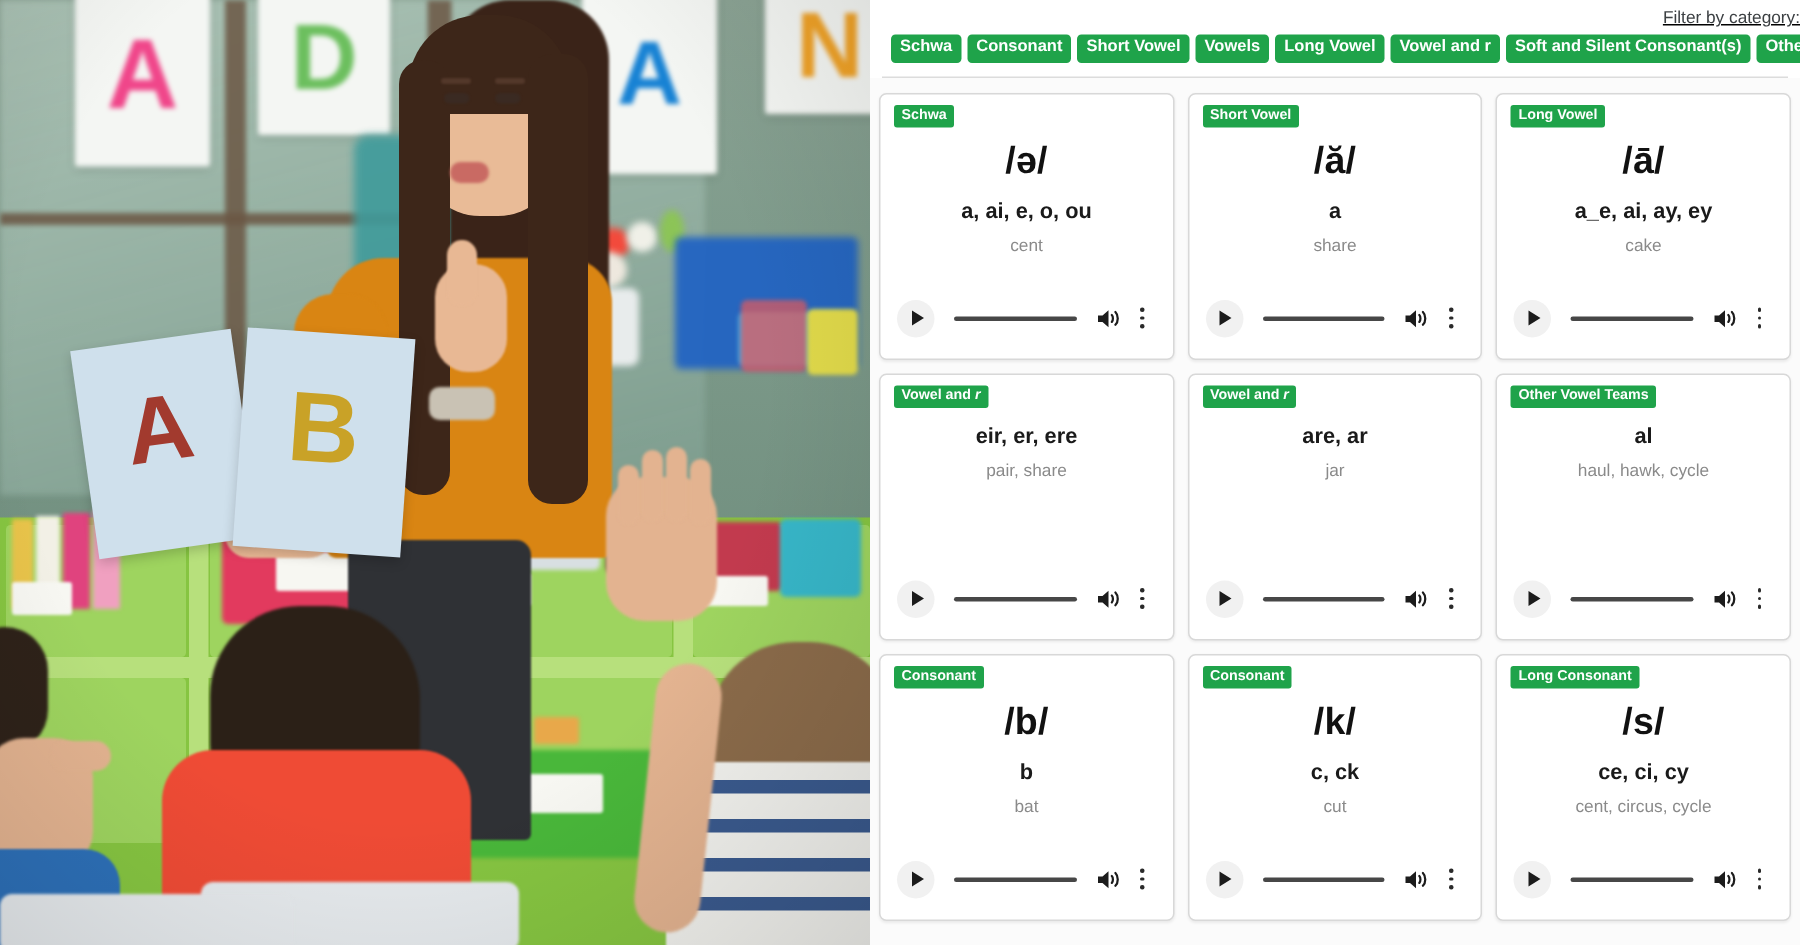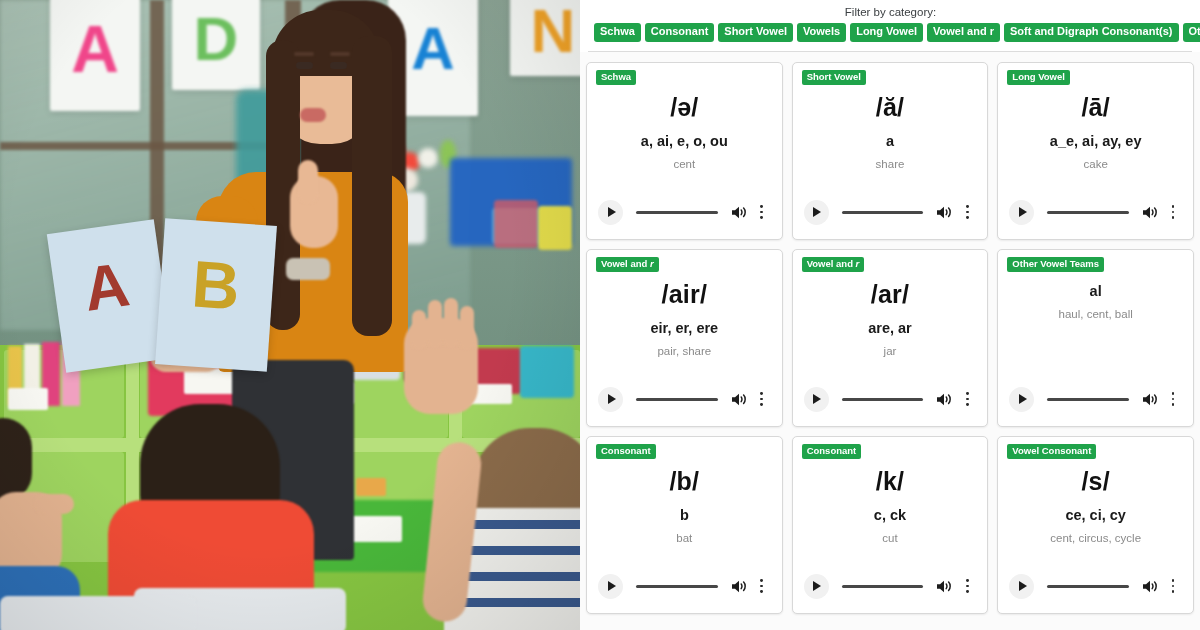--- a/index.html
+++ b/index.html
@@ -65,21 +65,21 @@
   .k-skin{position:absolute;background:#e3b390;filter:blur(1px);}
   .k-chair{position:absolute;background:#e6eaed;filter:blur(1px);border-radius:8px;}
   .stripe{position:absolute;background:#2a4d86;opacity:.92;}
 
   .photo-vig{position:absolute;inset:0;pointer-events:none;
     background:radial-gradient(ellipse at 45% 40%,rgba(0,0,0,0) 55%,rgba(0,0,0,.13) 100%);}
 
   
   .app{width:620px;height:630px;flex:none;background:#ffffff;overflow:hidden;
        display:flex;flex-direction:column;}
-  .filter-head{padding:6px 0 0 1px;text-align:center;}
+  .filter-head{padding:6px 0 0 1px;text-align:right;text-decoration:underline;}
   .filter-label{font-size:11.5px;color:#3c4043;}
   .chips{display:flex;flex-wrap:nowrap;gap:4px;padding:5px 0 0 14px;align-items:center;}
   .chip{
     background:#1fa34a;color:#fff;font-size:11px;font-weight:bold;
     padding:3px 6px 4px 6px;border-radius:3px;white-space:nowrap;
     cursor:pointer;line-height:1.05;
   }
   .divider{height:1px;background:#dcdcdc;margin:9px 8px 0 8px;}
 
   .grid-wrap{flex:1;overflow:hidden;background:#fbfbfb;padding:10px 6px 0 6px;}
@@ -268,21 +268,21 @@
       <div class="filter-label">Filter by category:</div>
     </div>
 
     <div class="chips">
       <div class="chip">Schwa</div>
       <div class="chip">Consonant</div>
       <div class="chip">Short Vowel</div>
       <div class="chip">Vowels</div>
       <div class="chip">Long Vowel</div>
       <div class="chip">Vowel and r</div>
-      <div class="chip">Soft and Digraph Consonant(s)</div>
+      <div class="chip">Soft and Silent Consonant(s)</div>
       <div class="chip">Other Vowel Teams</div>
     </div>
 
     <div class="divider"></div>
 
     <div class="grid-wrap">
       <div class="grid" id="card-grid">
   <div class="card">
     <div class="badge"><span>Schwa</span><i></i></div>
     <div class="phoneme">/ə/</div>
@@ -353,21 +353,20 @@
       <div class="kebab">
         <i></i>
         <i></i>
         <i></i>
       </div>
     </div>
   </div>
 
   <div class="card">
     <div class="badge"><span>Vowel and </span><i>r</i></div>
-    <div class="phoneme">/air/</div>
     <div class="graphemes">eir, er, ere</div>
     <div class="example">pair, share</div>
     <div class="player">
       <div class="play-btn">
                 <div class="play-tri"></div>
               </div>
       <div class="track"></div>
       <div class="vol">
         <svg width="17" height="15" viewBox="0 0 17 15">
           <path d="M1 5.3h3.0L8.0 1.8v11.4L4.0 9.7H1z" fill="#1c1c1c"></path>
@@ -378,21 +377,20 @@
       <div class="kebab">
         <i></i>
         <i></i>
         <i></i>
       </div>
     </div>
   </div>
 
   <div class="card">
     <div class="badge"><span>Vowel and </span><i>r</i></div>
-    <div class="phoneme">/ar/</div>
     <div class="graphemes">are, ar</div>
     <div class="example">jar</div>
     <div class="player">
       <div class="play-btn">
                 <div class="play-tri"></div>
               </div>
       <div class="track"></div>
       <div class="vol">
         <svg width="17" height="15" viewBox="0 0 17 15">
           <path d="M1 5.3h3.0L8.0 1.8v11.4L4.0 9.7H1z" fill="#1c1c1c"></path>
@@ -404,21 +402,21 @@
         <i></i>
         <i></i>
         <i></i>
       </div>
     </div>
   </div>
 
   <div class="card">
     <div class="badge"><span>Other Vowel Teams</span><i></i></div>
     <div class="graphemes">al</div>
-    <div class="example">haul, cent, ball</div>
+    <div class="example">haul, hawk, cycle</div>
     <div class="player">
       <div class="play-btn">
                 <div class="play-tri"></div>
               </div>
       <div class="track"></div>
       <div class="vol">
         <svg width="17" height="15" viewBox="0 0 17 15">
           <path d="M1 5.3h3.0L8.0 1.8v11.4L4.0 9.7H1z" fill="#1c1c1c"></path>
           <path d="M10.2 5.0c1.0 1.0 1.0 3.5 0 4.6" stroke="#1c1c1c" stroke-width="1.5" fill="none" stroke-linecap="round"></path>
           <path d="M12.6 3.0c2.1 2.1 2.1 6.4 0 8.5" stroke="#1c1c1c" stroke-width="1.5" fill="none" stroke-linecap="round"></path>
@@ -476,21 +474,21 @@
       </div>
       <div class="kebab">
         <i></i>
         <i></i>
         <i></i>
       </div>
     </div>
   </div>
 
   <div class="card">
-    <div class="badge"><span>Vowel Consonant</span><i></i></div>
+    <div class="badge"><span>Long Consonant</span><i></i></div>
     <div class="phoneme">/s/</div>
     <div class="graphemes">ce, ci, cy</div>
     <div class="example">cent, circus, cycle</div>
     <div class="player">
       <div class="play-btn">
                 <div class="play-tri"></div>
               </div>
       <div class="track"></div>
       <div class="vol">
         <svg width="17" height="15" viewBox="0 0 17 15">

